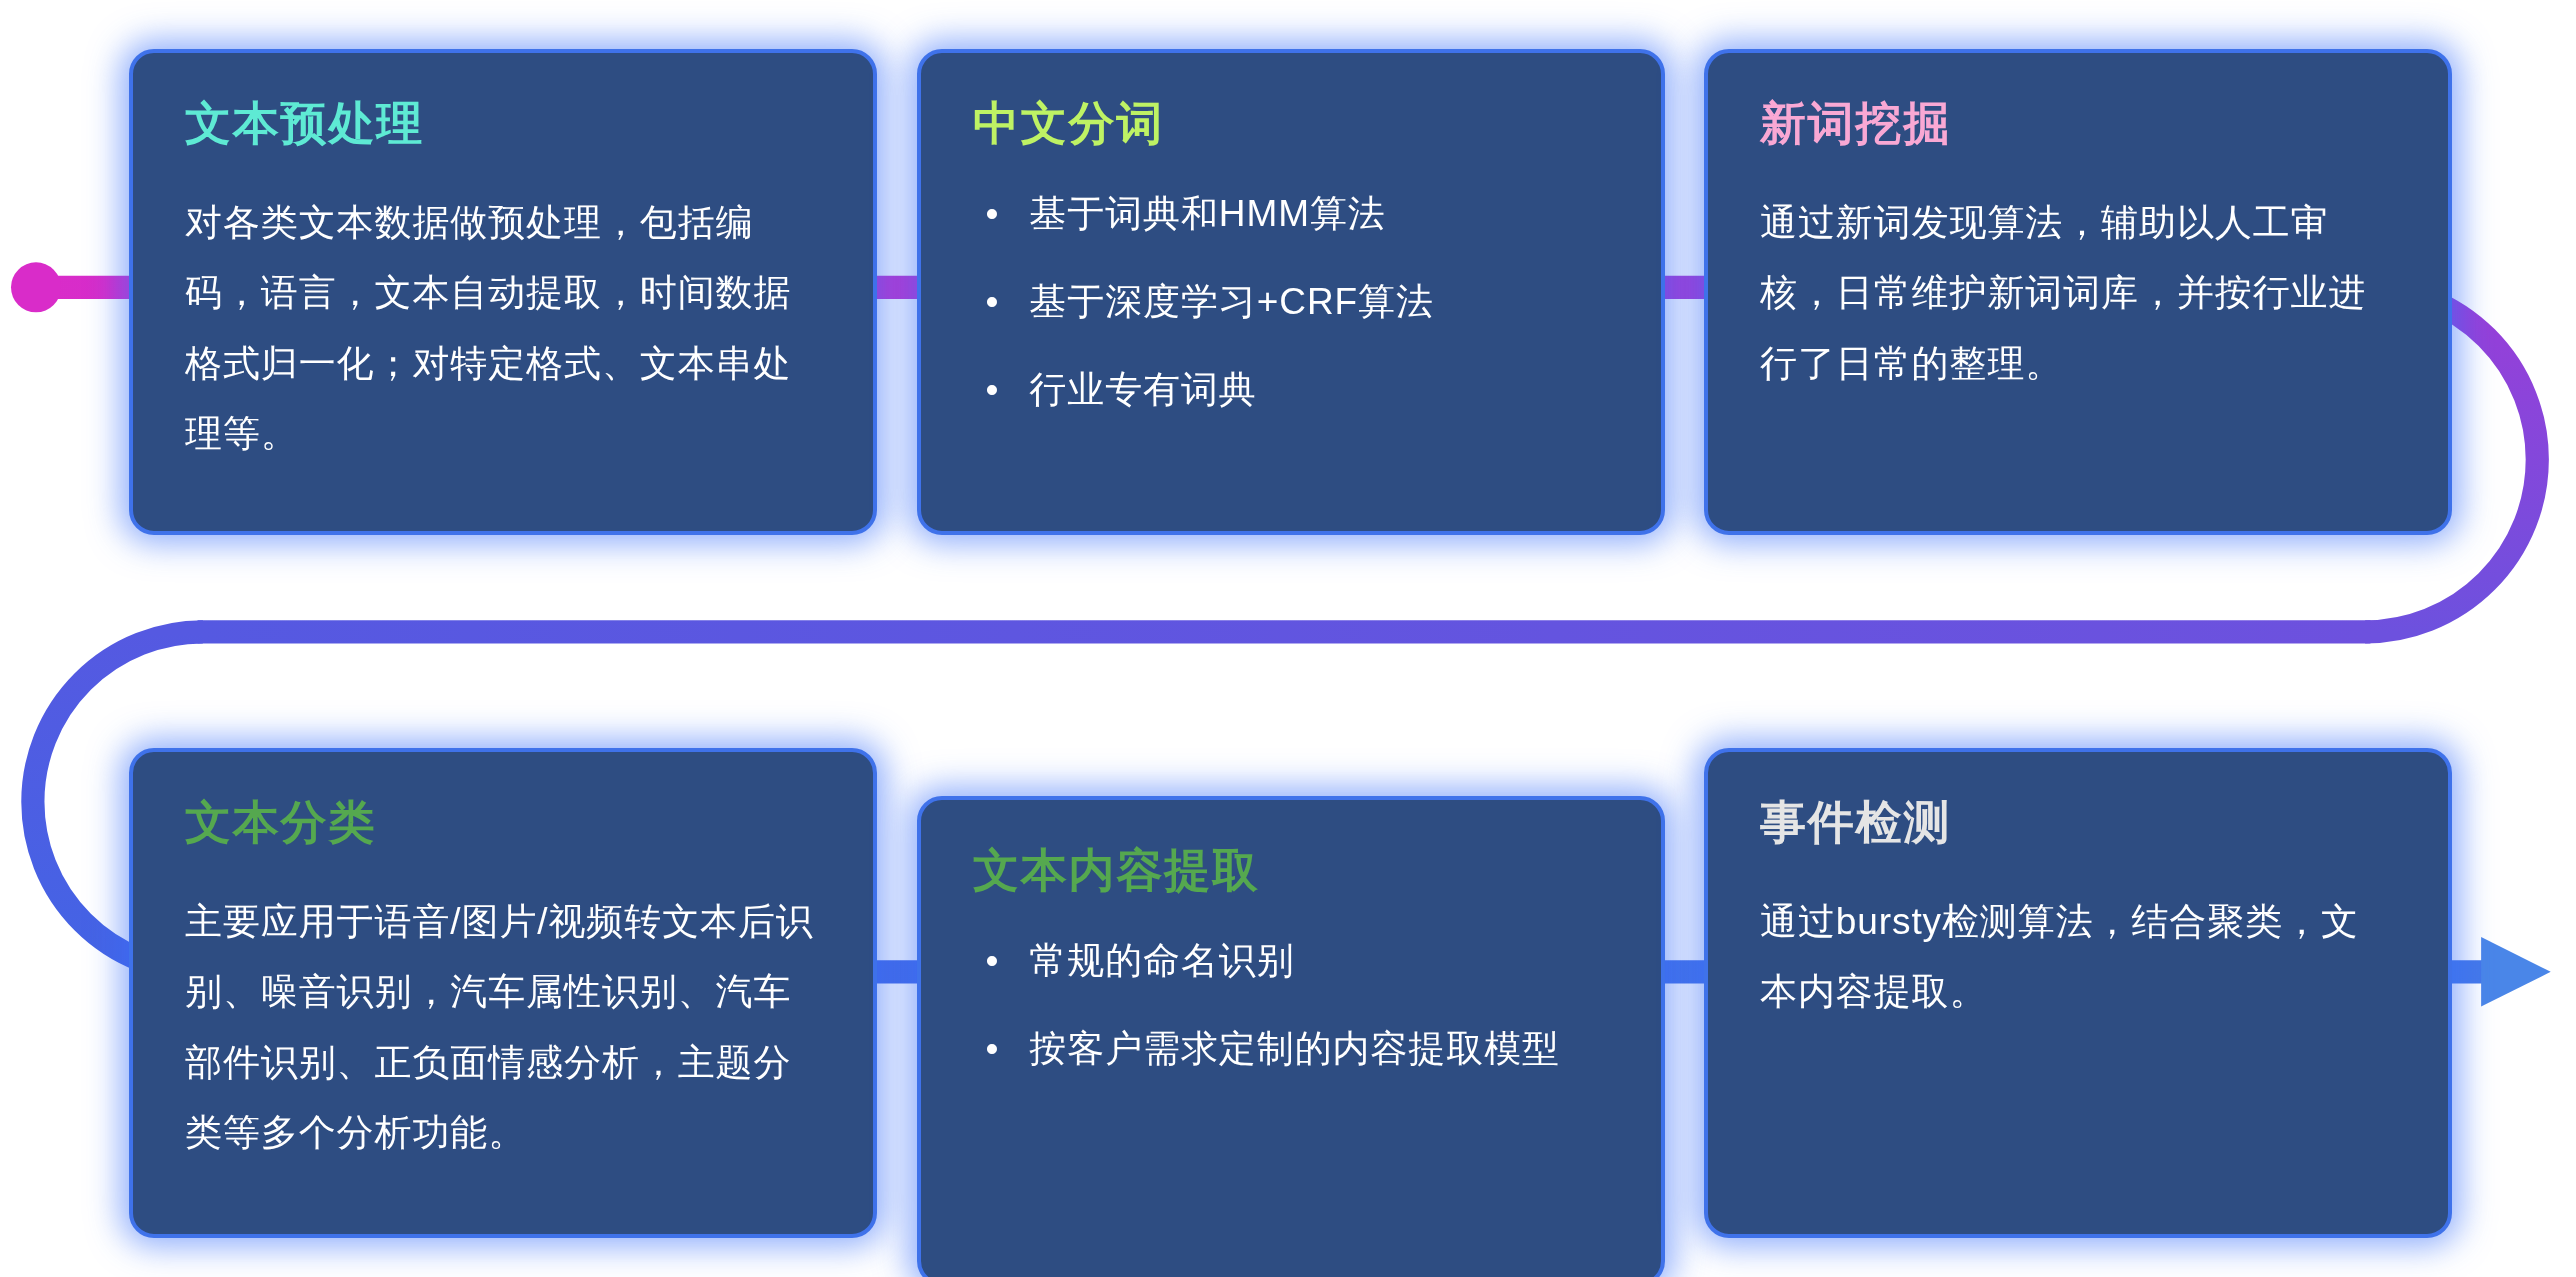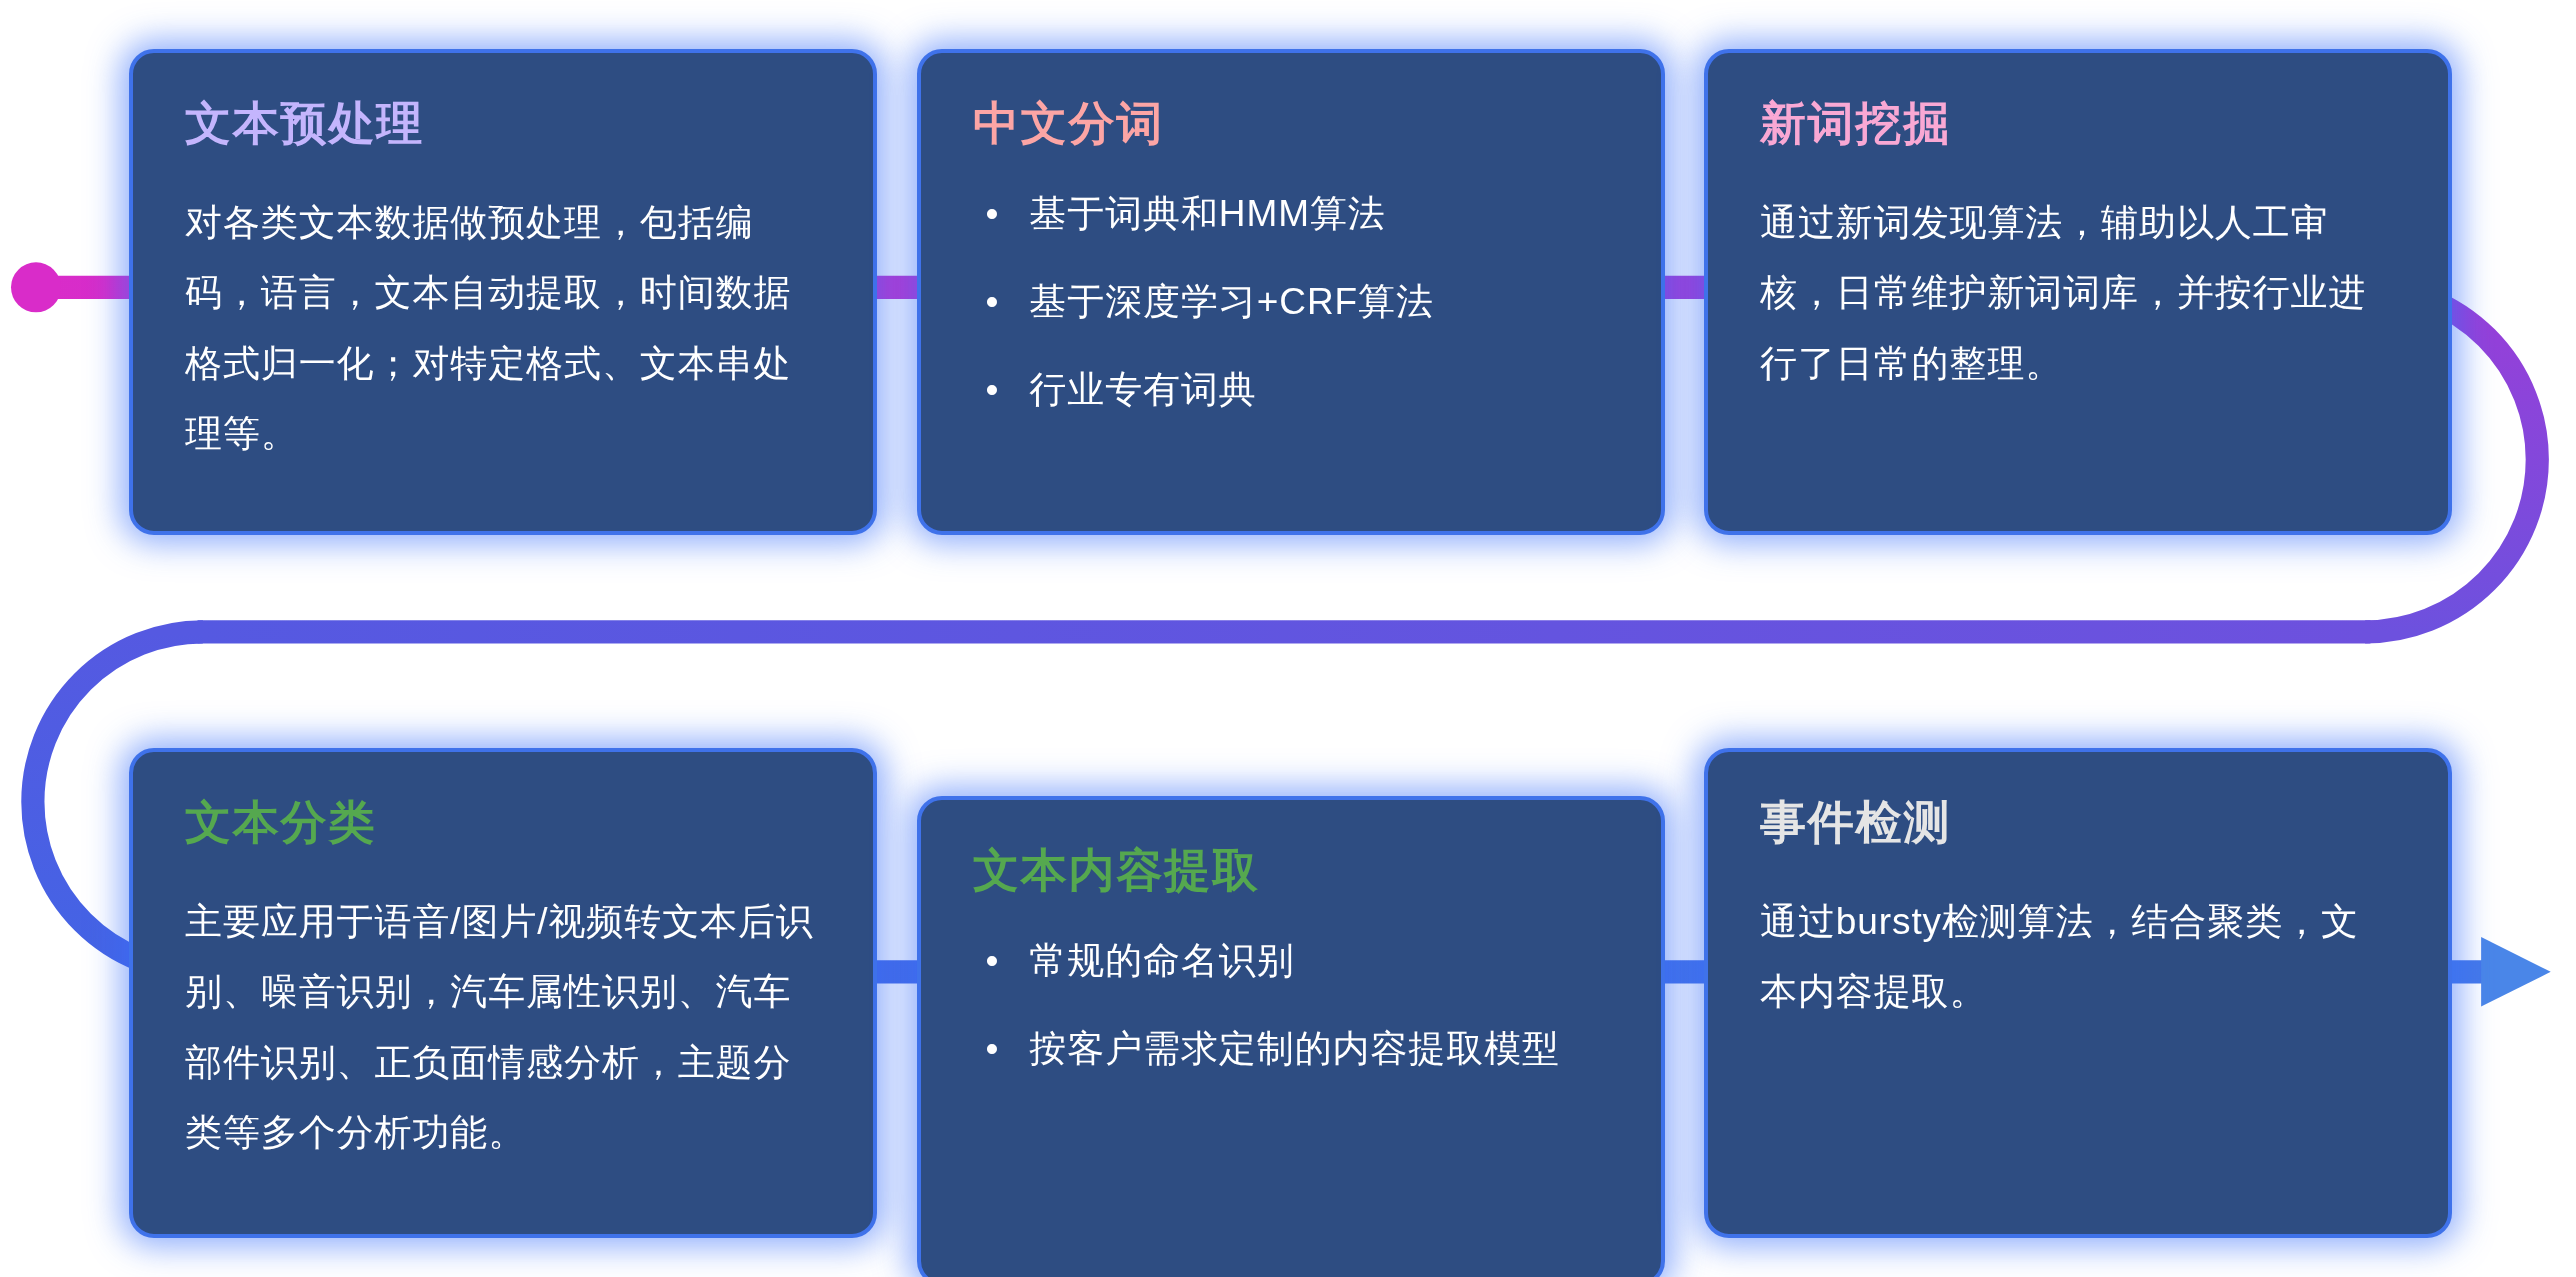--- a/index.html
+++ b/index.html
@@ -103,26 +103,26 @@
     <path d="M 2650 322 A 193 193 0 0 1 2650 708" fill="none" stroke="url(#gRightArc)" stroke-width="26"></path>
     <path d="M 2656 708 H 221" fill="none" stroke="url(#gReturn)" stroke-width="26"></path>
     <path d="M 227 708 A 190.5 190.5 0 0 0 227 1089" fill="none" stroke="url(#gLeftArc)" stroke-width="26"></path>
     <path d="M 221 1089 H 2784" fill="none" stroke="url(#gBottom)" stroke-width="26"></path>
 
     <circle cx="40" cy="322" r="28" fill="#d92cc9"></circle>
     <polygon points="2780,1050 2780,1128 2858,1089" fill="#4a86e8"></polygon>
   </svg>
 
   <section class="card" style="left:129px; top:49px;">
-    <h2 class="card-title title-green" style="color: #c4b5fd;">文本预处理</h2>
+    <h2 class="card-title title-green" style="color: #5eead4;">文本预处理</h2>
     <p class="card-body">对各类文本数据做预处理，包括编码，语言，文本自动提取，时间数据格式归一化；对特定格式、文本串处理等。</p>
   </section>
 
   <section class="card" style="left:917px; top:49px;">
-    <h2 class="card-title title-green" style="color: #fca5a5;">中文分词</h2>
+    <h2 class="card-title title-green" style="color: #bef264;">中文分词</h2>
     <ul class="card-list">
       <li>基于词典和HMM算法</li>
       <li>基于深度学习+CRF算法</li>
       <li>行业专有词典</li>
     </ul>
   </section>
 
   <section class="card" style="left:1704px; top:49px;">
     <h2 class="card-title title-yellow" style="color: #f9a8d4;">新词挖掘</h2>
     <p class="card-body">通过新词发现算法，辅助以人工审核，日常维护新词词库，并按行业进行了日常的整理。</p>

